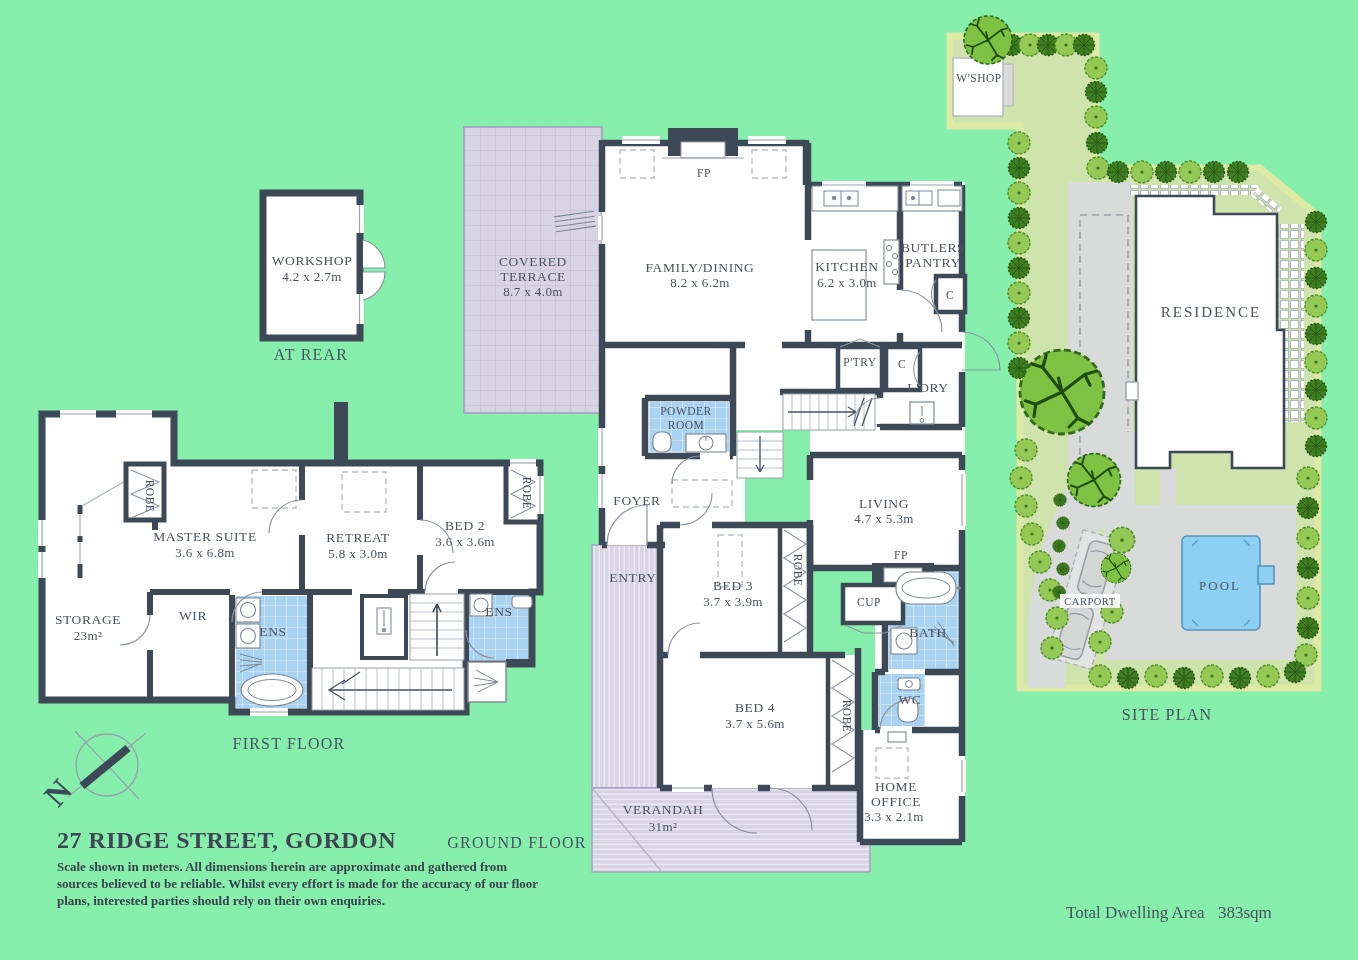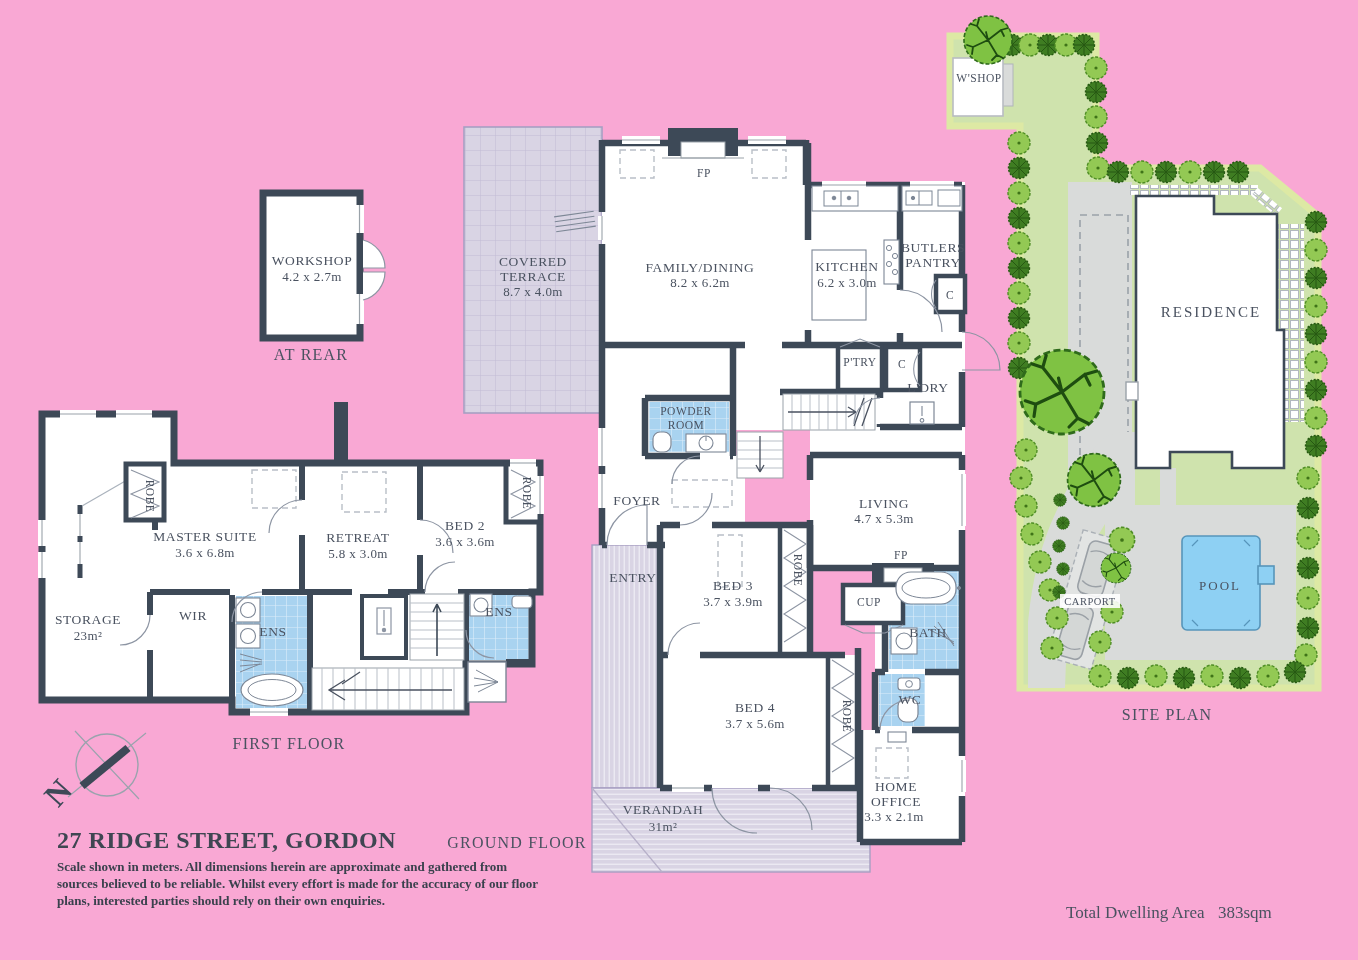--- a/index.html
+++ b/index.html
@@ -1,16 +1,16 @@
 <!DOCTYPE html>
 <html><head>
 <meta charset="utf-8">
 <style>
   html,body{margin:0;padding:0;background:#ffffff;}
-  .page{position:relative;width:1358px;height:960px;background:#f9a8d4;overflow:hidden;
+  .page{position:relative;width:1358px;height:960px;background:#86efac;overflow:hidden;
         font-family:"Liberation Serif","DejaVu Serif",serif;}
   svg text{font-family:"Liberation Serif","DejaVu Serif",serif;fill:#4a5260;}
   .room{font-size:13.5px;letter-spacing:.6px;}
   .dims{font-size:13px;letter-spacing:.4px;}
   .tiny{font-size:11.5px;letter-spacing:.5px;}
   .sect{font-size:16px;letter-spacing:1.2px;}
   .title{font-size:24px;font-weight:700;letter-spacing:.5px;fill:#3f4652;}
   .disc{font-size:13px;font-weight:600;fill:#3a414d;}
   .tot{font-size:17px;fill:#4a5260;}
 </style>

